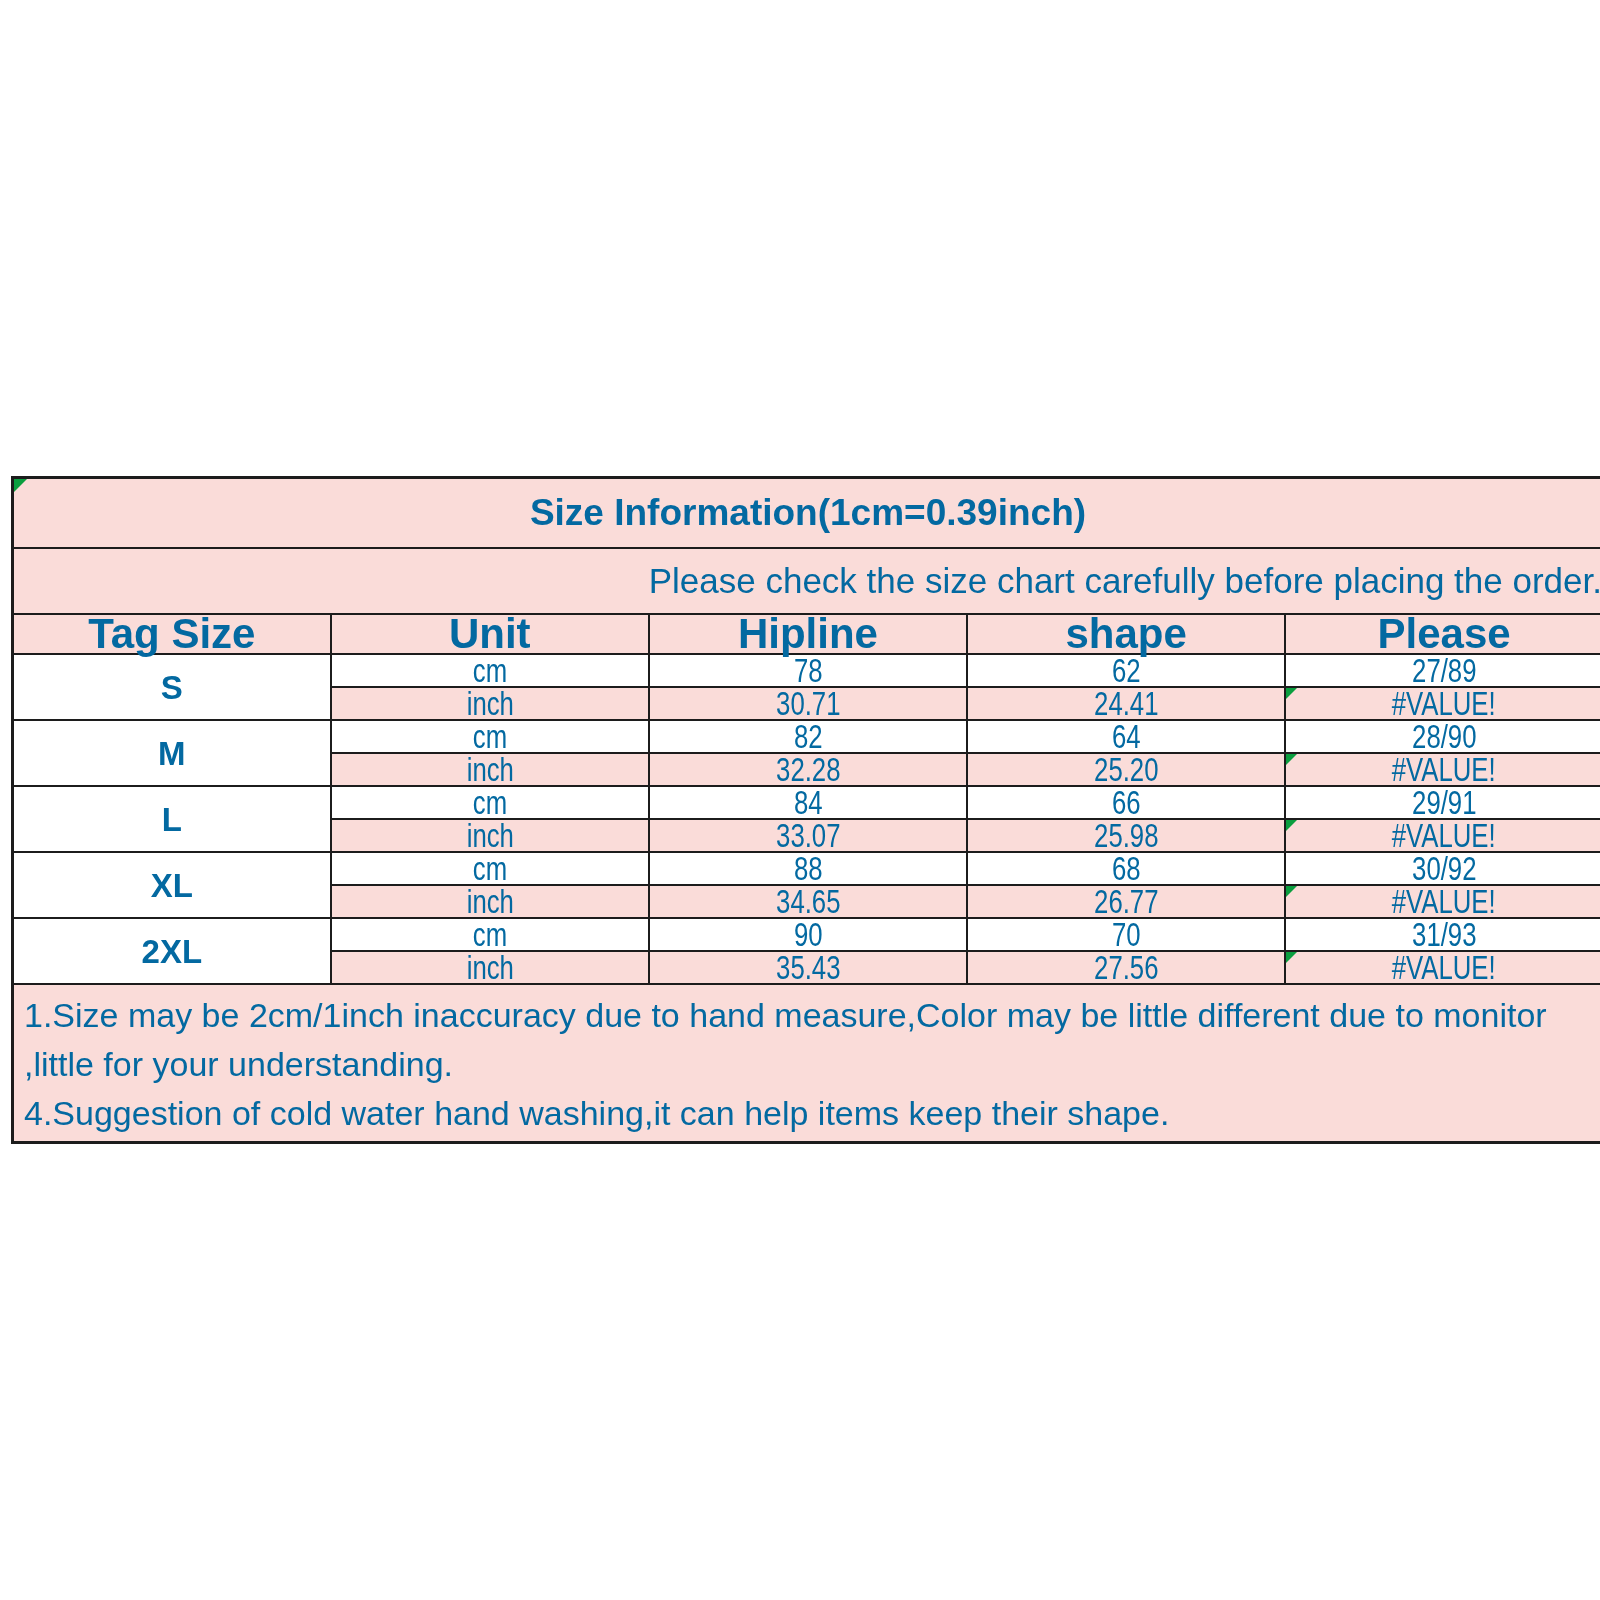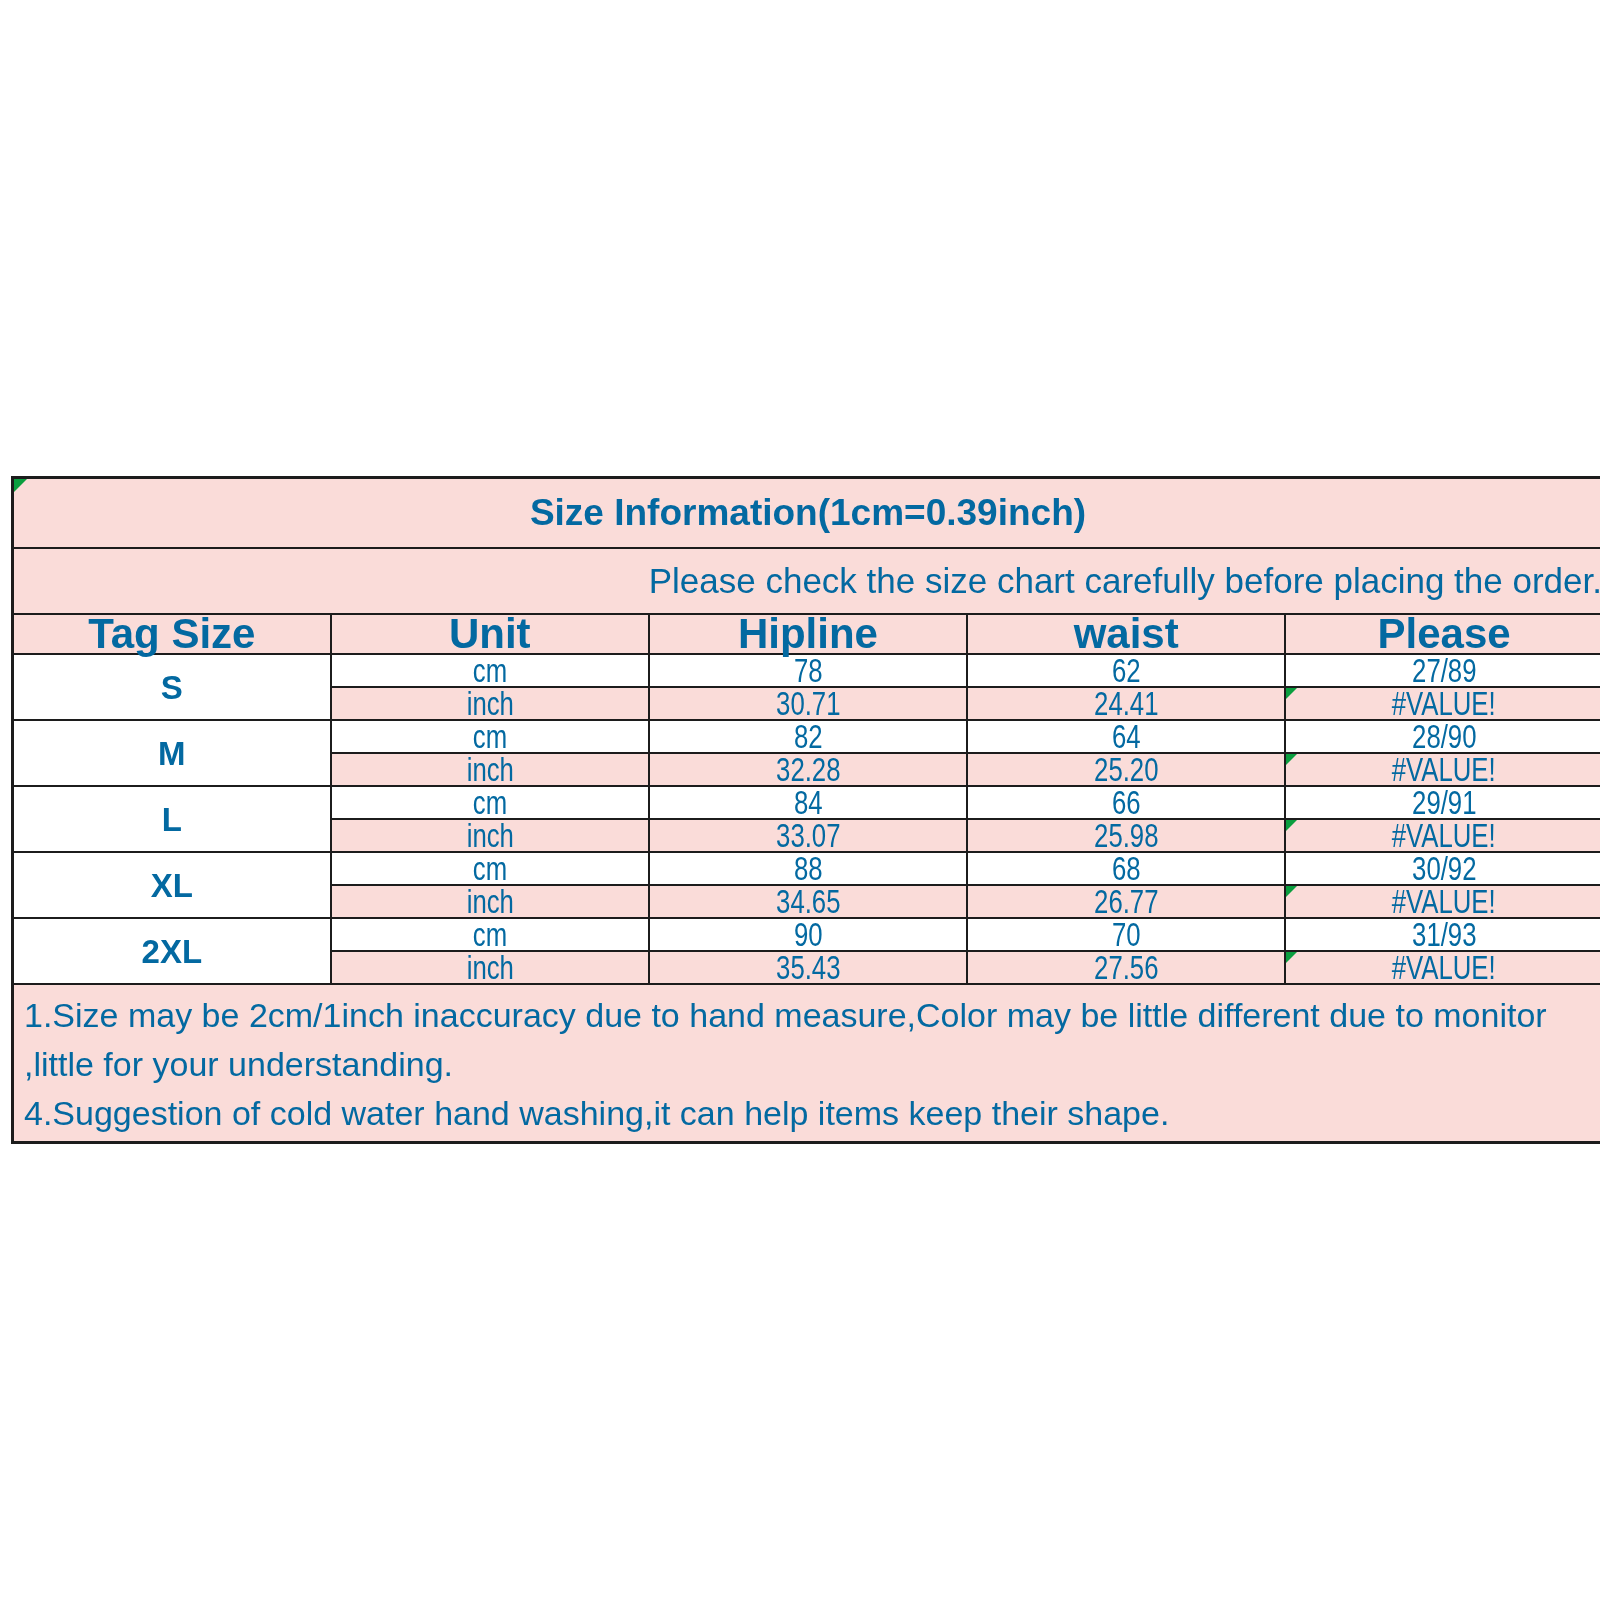--- a/index.html
+++ b/index.html
@@ -120,21 +120,21 @@
     <tr class="subtitle-row">
       <td colspan="5">
         <span>Please check the size chart carefully before placing the order.</span>
       </td>
     </tr>
 
     <tr class="header-row">
       <th>Tag Size</th>
       <th>Unit</th>
       <th>Hipline</th>
-      <th>waist</th>
+      <th>shape</th>
       <th>Please</th>
     </tr>
 
     <tr class="cm-row">
       <td rowspan="2" class="tag-cell">S</td>
       <td><span class="cond">cm</span></td>
       <td><span class="cond">78</span></td>
       <td><span class="cond">62</span></td>
       <td><span class="cond">27/89</span></td>
     </tr>

